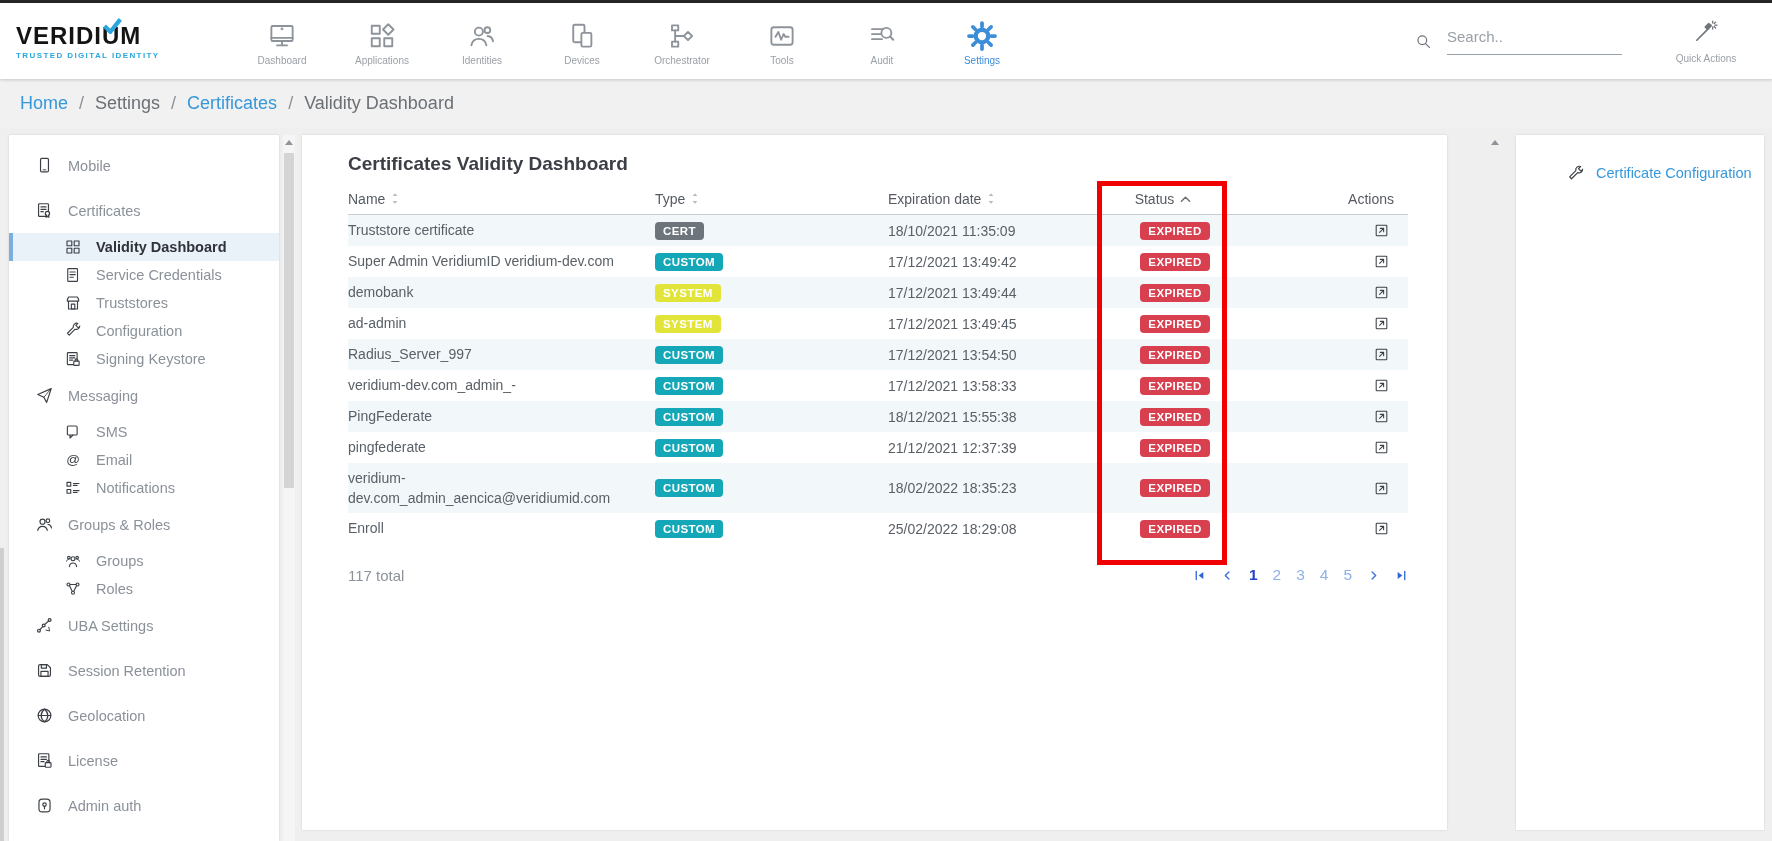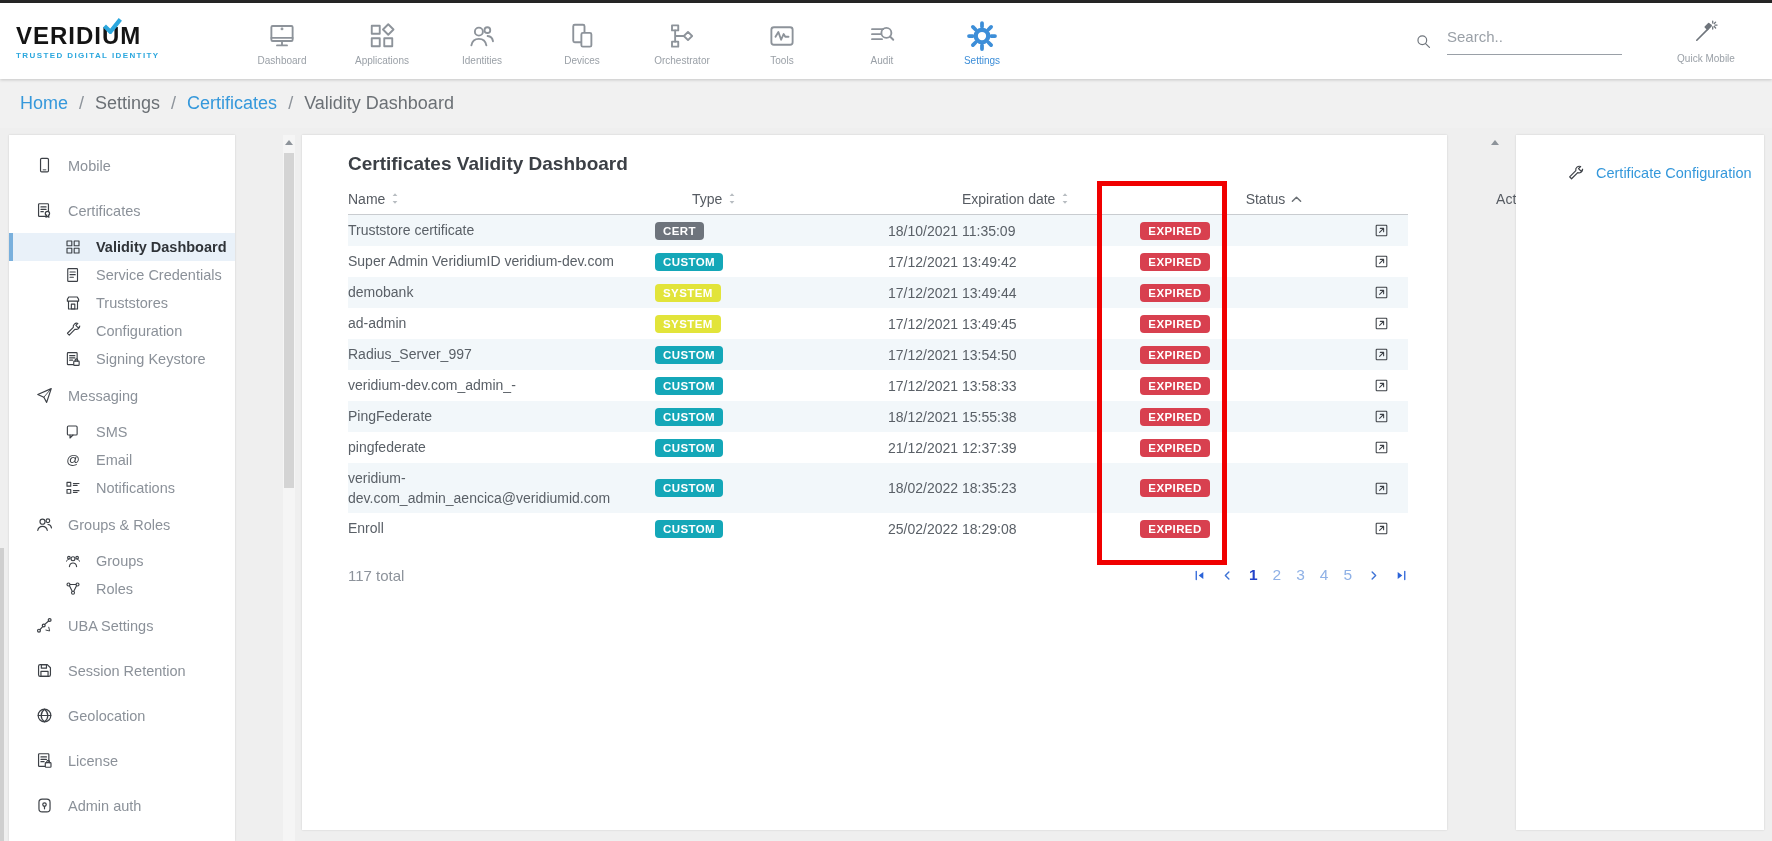--- a/index.html
+++ b/index.html
@@ -32,21 +32,21 @@
   .quick-label { font-size:10px; color:#9aa0a7; }
 
   
   .breadcrumb { height:49px; background:#f1f1f1; display:flex; align-items:center; padding-left:20px; font-size:18px; color:#6b7075; gap:11px; }
   .breadcrumb .crumb-link { color:#3598db; cursor:pointer; }
   .breadcrumb .sep { color:#8d939a; }
 
   
   .layout { position:absolute; left:0; top:128px; width:1772px; height:713px; }
   .card { position:absolute; background:#fff; box-shadow:0 0 2px rgba(0,0,0,.14); }
-  .sidebar-card { left:9px; top:7px; width:226px; height:706px; }
+  .sidebar-card { left:9px; top:7px; width:270px; height:706px; }
   .main-card { left:302px; top:7px; width:1145px; height:695px; }
   .right-card { left:1516px; top:7px; width:248px; height:695px; }
 
   
   .sidebar-card ul { list-style:none; padding-top:8px; }
   .side-item { display:flex; align-items:center; gap:14px; cursor:pointer; font-size:14.5px; color:#8b9199; }
   .side-item .icon { color:#3c4046; display:flex; }
   .side-item .icon svg { width:19px; height:19px; }
   .side-item.lvl0 { padding:13px 0 13px 26px; }
   .side-item.lvl1 { padding:5px 0 5px 55px; }
@@ -59,21 +59,21 @@
   .sb-track.right-sb { left:1489px; top:7px; height:695px; background:transparent; }
   .tri-up { width:0; height:0; border-left:4px solid transparent; border-right:4px solid transparent; border-bottom:5px solid #8d939a; margin:5px auto 0; }
   .sb-thumb { position:absolute; left:1px; width:10px; background:#d4d4d4; }
   .left-sb .sb-thumb { top:18px; height:335px; }
   .win-scroll { position:absolute; left:0; top:420px; width:4px; height:421px; background:#cfcfcf; }
 
   
   .card-title { padding:18px 0 0 46px; font-size:19px; font-weight:bold; color:#3c4046; }
   .table-wrap { position:relative; margin:8px 0 0 46px; width:1060px; }
   .thead, .trow { display:grid; grid-template-columns:307px 233px 215px 120px 185px; align-items:center; }
-  .thead { height:32px; border-bottom:1px solid #c9ccd0;gap:37px; }
+  .thead { height:32px; border-bottom:1px solid #c9ccd0; }
   .th { font-size:14px; color:#565b62; display:flex; align-items:center; gap:6px; cursor:pointer; }
   .th.c-status { justify-content:center; }
   .th.c-actions { justify-content:flex-end; padding-right:14px; }
   .th .icon { display:flex; }
   .th .icon svg { width:8px; height:13px; color:#b7bcc1; }
   .th .icon.asc svg { width:11px; height:8px; color:#6b7075; }
   .trow { min-height:31px; font-size:14px; color:#5a6067; }
   .trow.alt { background:#f2f7fa; }
   .trow.tall { min-height:50px; }
   .cell-name { padding-right:13px; word-break:break-word; line-height:1.45; }
@@ -194,21 +194,21 @@
       <span class="search-input-wrap">
         <input type="text" placeholder="Search.." style="">
       </span>
     </div>
     <div class="quick">
       <span class="icon"><svg viewBox="0 0 24 24" fill="none" stroke="currentColor" stroke-width="1.5" stroke-linecap="round" stroke-linejoin="round">
             <path d="M3.5 20.5l10-10"></path>
             <path d="M13.5 10.5l-2.2-2.2 3.2-3.2 2.2 2.2z" fill="currentColor"></path>
             <path stroke-width="1.2" d="M18.2 2.8v1.9M18.2 8.3v1.9M14.8 6.5h1.9M20.3 6.5h1.9M20.9 3.8l-1.3 1.3M20.9 9.2l-1.3-1.3"></path>
           </svg></span>
-      <span class="quick-label">Quick Mobile</span>
+      <span class="quick-label">Quick Actions</span>
     </div>
   </div>
 </header>
 
 <div class="breadcrumb" id="breadcrumb">
     <span class="crumb-link">Home</span>
     <span class="sep">/</span>
     <span class="crumb">Settings</span>
     <span class="sep">/</span>
     <span class="crumb-link">Certificates</span>

